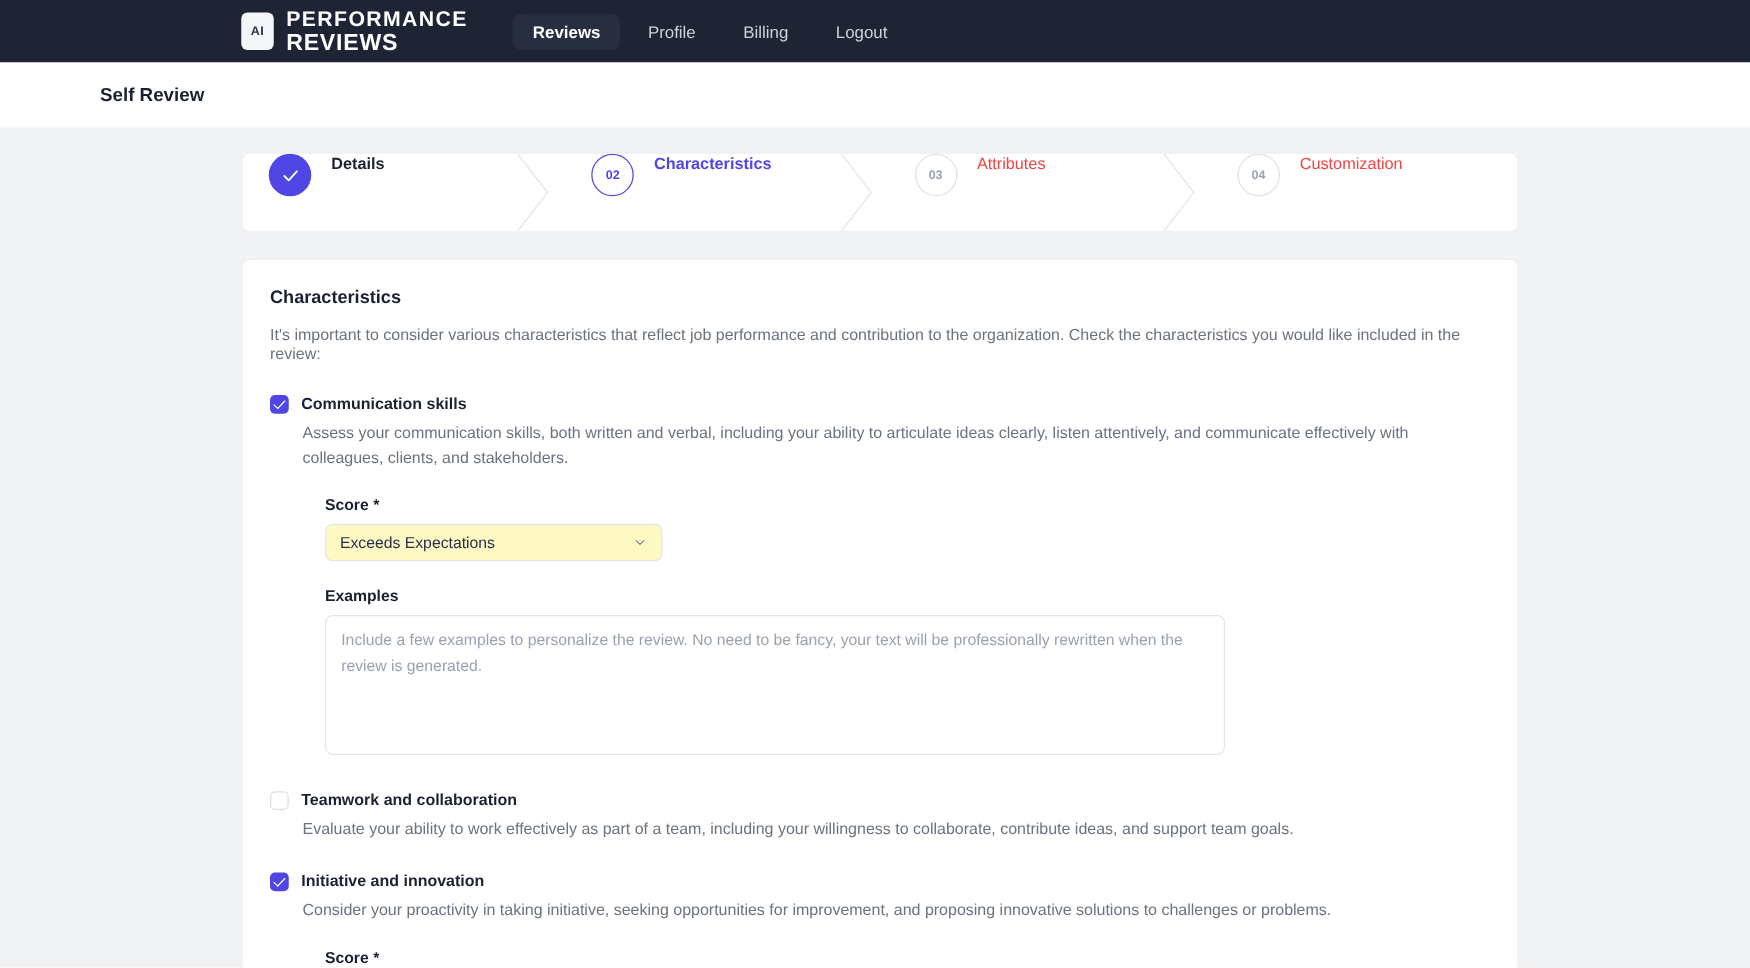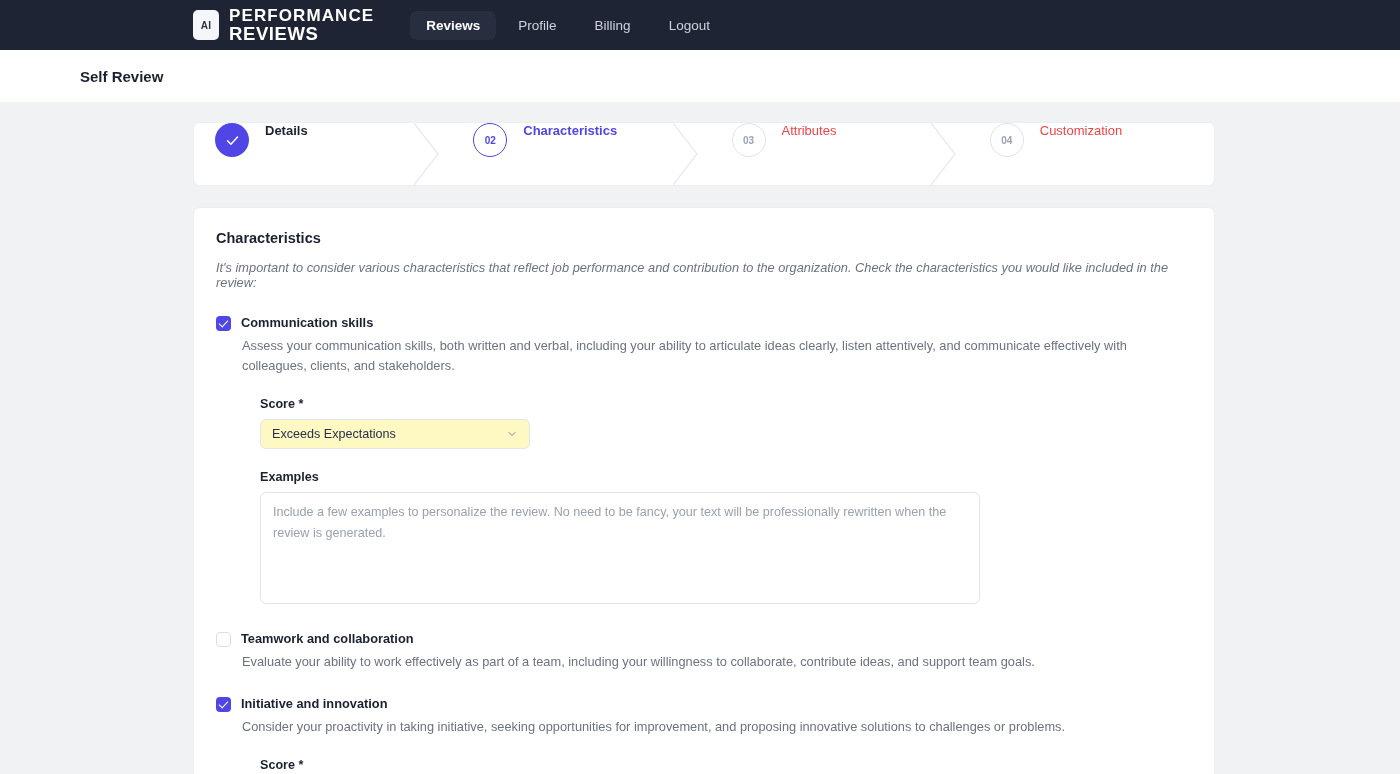--- a/index.html
+++ b/index.html
@@ -177,21 +177,20 @@
     font-size: 14.5px;
     font-weight: 700;
     color: #1b2130;
     margin-bottom: 14px;
   }
 
   .intro {
     font-size: 12.8px;
     color: #6b7280;
     margin-bottom: 24px;
-    font-style: italic;
   }
 
   
   .charac { margin-bottom: 22px; }
 
   .charac-head {
     display: flex;
     align-items: center;
     gap: 10px;
   }

